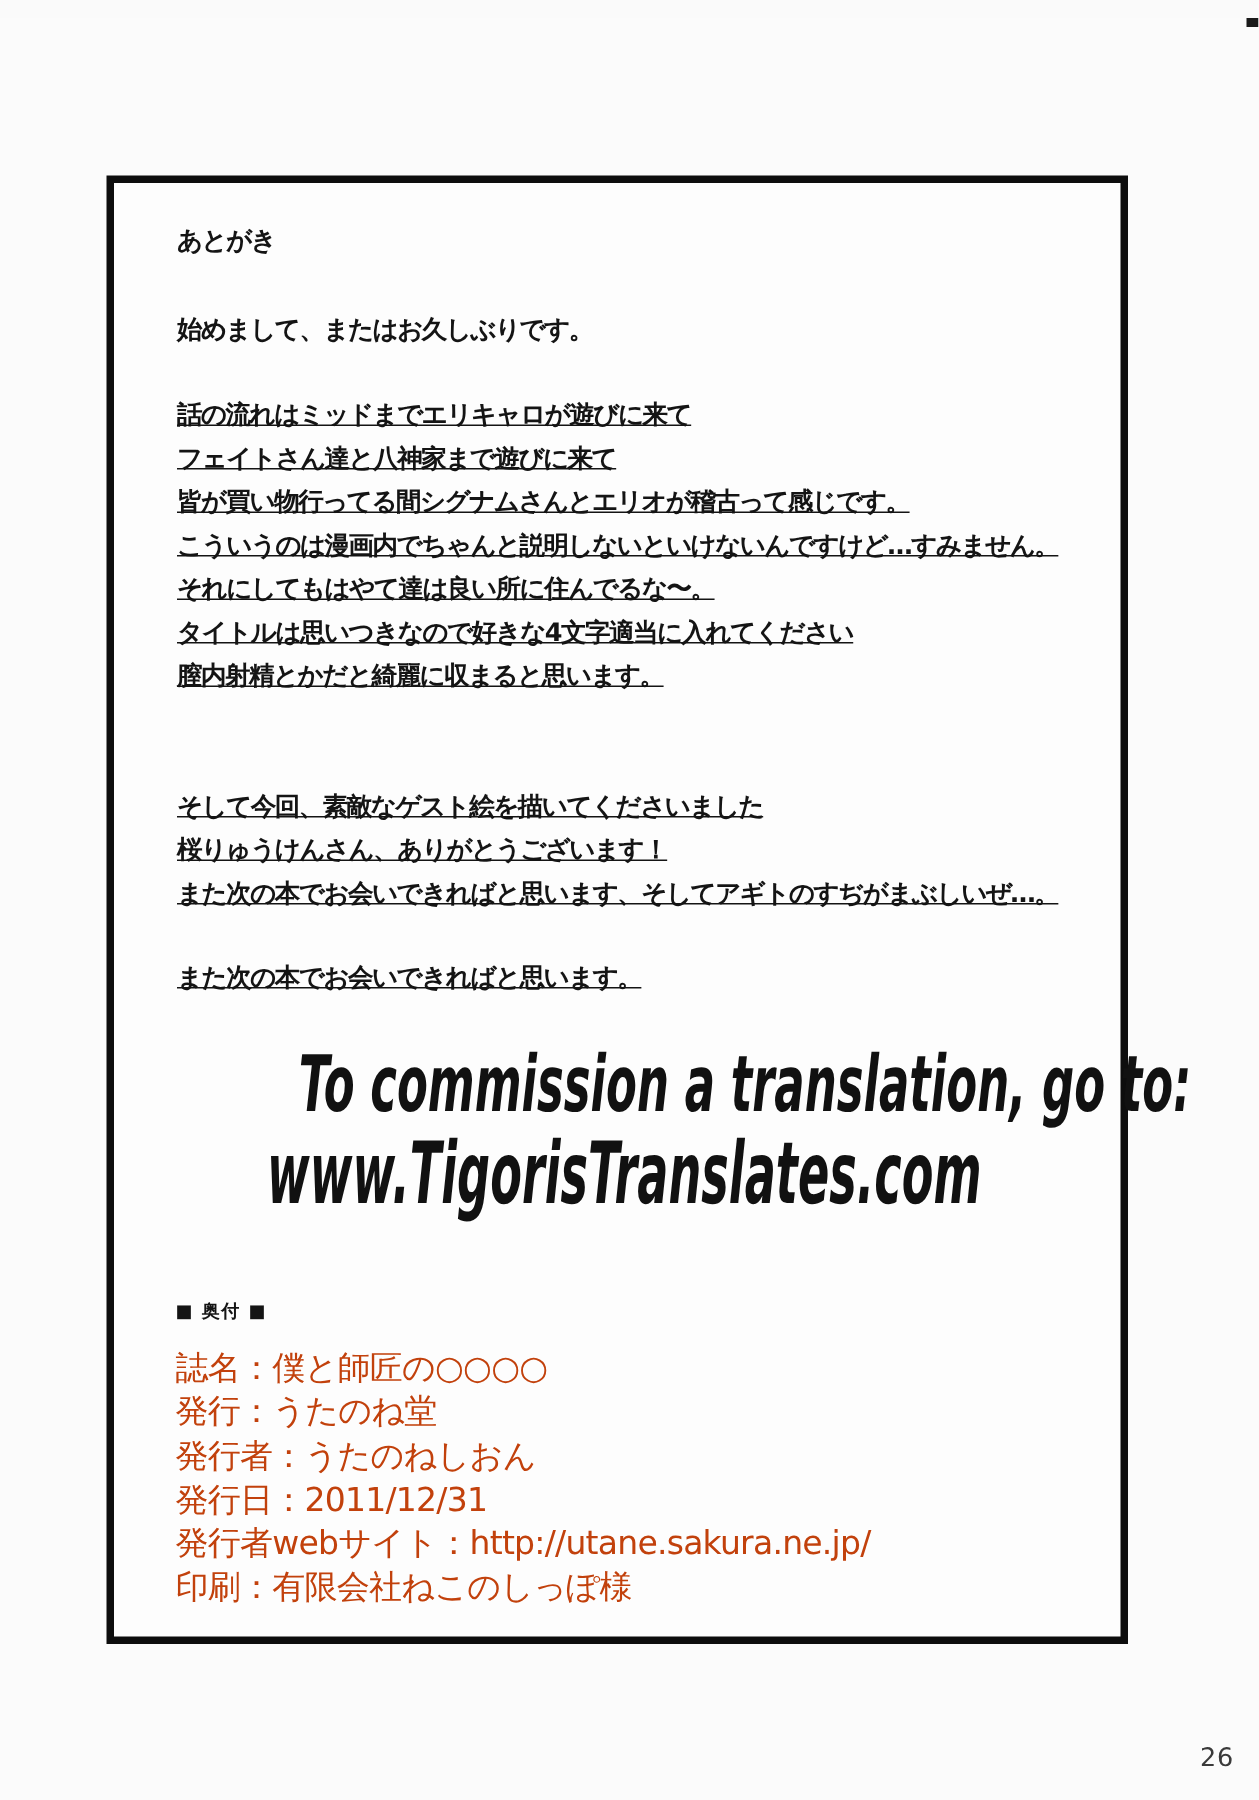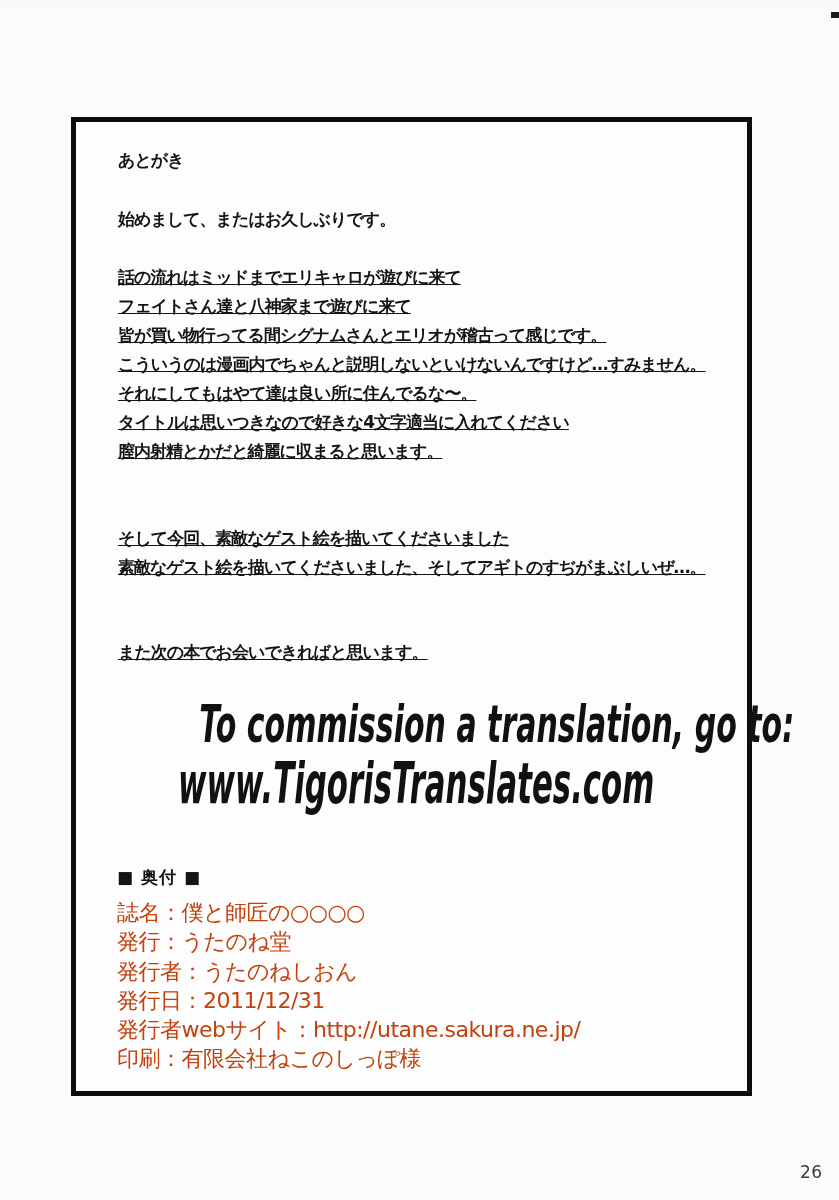--- a/index.html
+++ b/index.html
@@ -58,21 +58,21 @@
   .big-text .inner { display: inline-block; }
   .big-line-1 { top: 572px; font-size: 40px; padding-left: 24px; }
   .big-line-1 .inner { transform: scale(0.75, 1.3); transform-origin: center top; }
   .big-line-2 { top: 628px; font-size: 44px; }
   .big-line-2 .inner { transform: scale(0.70, 1.3); transform-origin: center top; }
   .colophon-header {
     position: absolute;
     left: 41px;
     top: 744px;
     font-weight: bold;
-    font-size: 17px;
+    font-size: 12px;
     letter-spacing: 1px;
     color: #141414;
     white-space: nowrap;
   }
   .colophon-lines { position: absolute; left: 41px; top: 776px; }
   .colophon-lines .line {
     font-weight: normal;
     font-size: 22px;
     letter-spacing: -0.5px;
     color: #c2410c;
@@ -115,21 +115,22 @@
       <div class="line">フェイトさん達と八神家まで遊びに来て</div>
       <div class="line">皆が買い物行ってる間シグナムさんとエリオが稽古って感じです。</div>
       <div class="line">こういうのは漫画内でちゃんと説明しないといけないんですけど…すみません。</div>
       <div class="line">それにしてもはやて達は良い所に住んでるな〜。</div>
       <div class="line">タイトルは思いつきなので好きな4文字適当に入れてください</div>
       <div class="line">膣内射精とかだと綺麗に収まると思います。</div>
     </div>
 
     <div class="jp-block" style="top: 402px;">
       <div class="line">そして今回、素敵なゲスト絵を描いてくださいました</div>
-      <div class="line">素敵なゲスト絵を描いてくださいました、そしてアギトのすぢがまぶしいぜ…。</div>
+      <div class="line">桜りゅうけんさん、ありがとうございます！</div>
+      <div class="line">また次の本でお会いできればと思います、そしてアギトのすぢがまぶしいぜ…。</div>
     </div>
 
     <div class="jp-block closing-block" style="top: 516px;">
       <div class="line">また次の本でお会いできればと思います。</div>
     </div>
 
     <div class="big-text big-line-1">
       <span class="inner">To commission a translation, go to:</span>
     </div>
 

